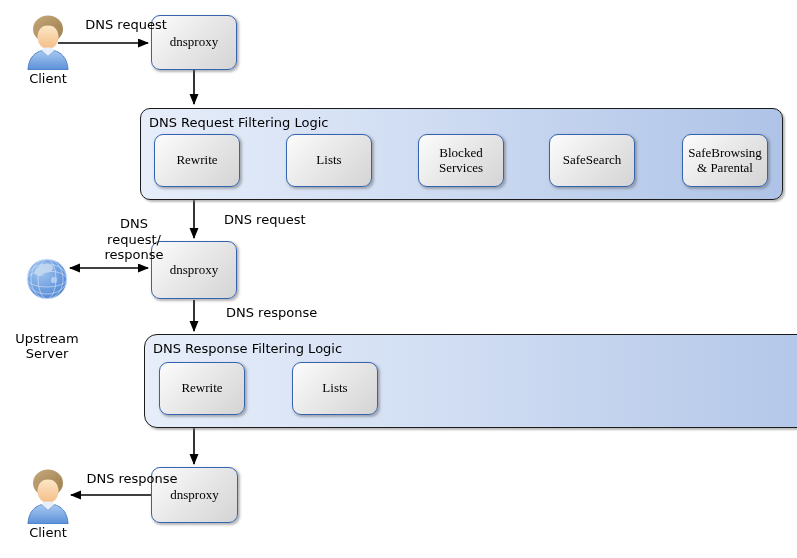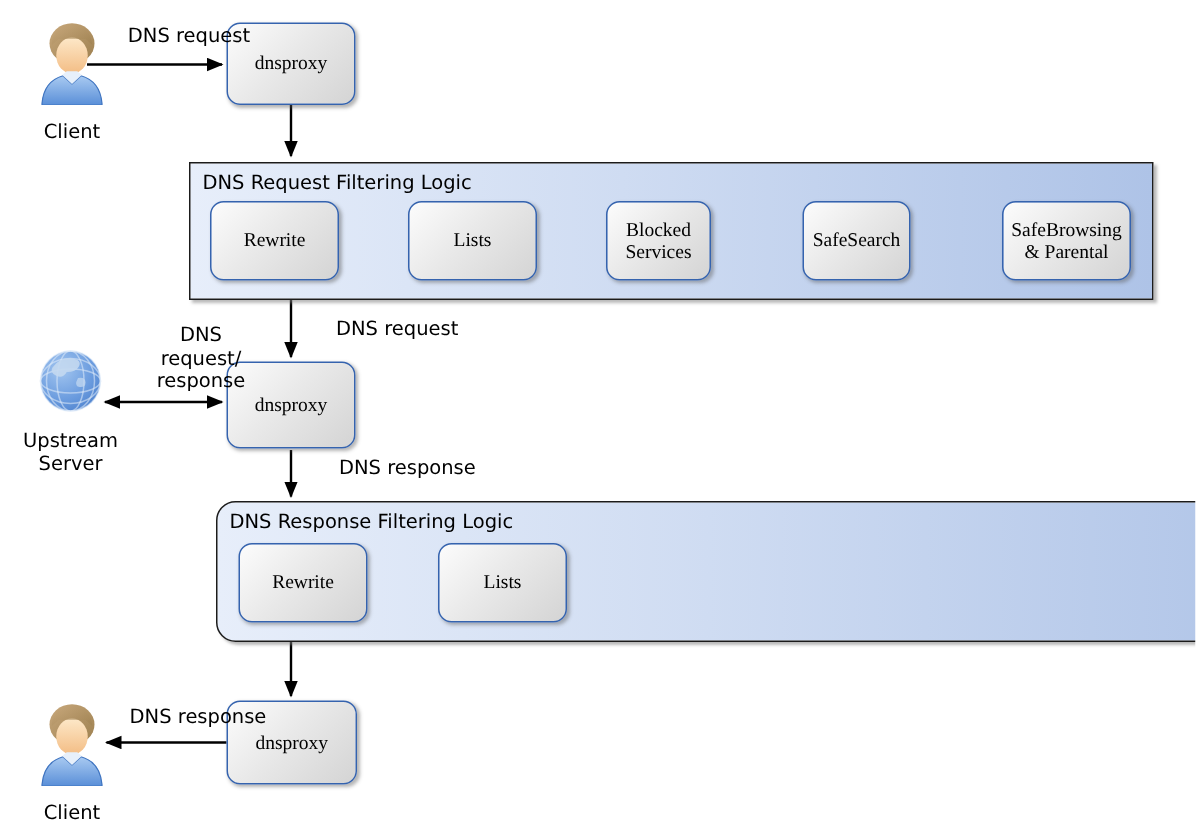--- a/index.html
+++ b/index.html
@@ -16,21 +16,21 @@
   }
   .group-title{position:absolute;left:8px;top:6px;white-space:nowrap;}
   .node{
     position:absolute;display:flex;align-items:center;justify-content:center;
     text-align:center;border:1.5px solid #3563ae;border-radius:9px;
     background:linear-gradient(135deg,#fcfcfc 0%,#e9e9e9 45%,#d4d4d4 100%);
     box-shadow:1.5px 1.5px 2.5px rgba(90,90,90,0.45);
     line-height:1.15;box-sizing:border-box;padding:2px;font-family:Liberation Serif, serif;
   }
   .actor{position:absolute;display:flex;flex-direction:column;align-items:center;}
-  .actor-label{text-align:center;white-space:pre-line;line-height:1.15;margin-top:12px;}
+  .actor-label{text-align:center;white-space:pre-line;line-height:1.15;margin-top:2px;}
   .edge-label{position:absolute;white-space:pre-line;line-height:1.2;margin-left:24px;}
   .edge-label.center{text-align:center;}
 </style>
 </head>
 <body>
 
 <div class="canvas">
 
   <svg width="0" height="0" style="position:absolute">
     <defs>
@@ -82,40 +82,40 @@
       <path d="M2,57 C3,45 9,40.5 16,38.5 L22,44 L28,38.5 C35,40.5 41,45 42,57 L42,58 L2,58 Z" fill="url(#shirtGrad)" stroke="#3f74c0" stroke-width="0.8"></path>
       <path d="M15.5,38 L22,44 L28.5,38 L25.5,35.5 L18.5,35.5 Z" fill="#e7f0fb"></path>
     </svg>
     <div class="actor-label">Client</div>
   </div>
 
   <div class="node" style="left:151px;top:15px;width:86px;height:55px;">
     <span>dnsproxy</span>
   </div>
 
-  <div class="group" style="left:126px;top:108px;width:643px;height:92px;">
+  <div class="group" style="left:140px;top:108px;width:643px;height:92px;border-radius:10px;">
     <div class="group-title">DNS Request Filtering Logic</div>
     <div class="node" style="left:13px;top:25px;width:86px;height:53px;">
       <span>Rewrite</span>
     </div>
     <div class="node" style="left:145px;top:25px;width:86px;height:53px;">
       <span>Lists</span>
     </div>
-    <div class="node" style="left:277px;top:25px;width:70px;height:53px;">
+    <div class="node" style="left:277px;top:25px;width:86px;height:53px;">
       <span>Blocked Services</span>
     </div>
-    <div class="node" style="left:408px;top:25px;width:72px;height:53px;">
+    <div class="node" style="left:408px;top:25px;width:86px;height:53px;">
       <span>SafeSearch</span>
     </div>
     <div class="node" style="left:541px;top:25px;width:86px;height:53px;align-items:center;">
       <span>SafeBrowsing &amp; Parental</span>
     </div>
   </div>
 
-  <div class="actor" style="left:14px;top:232px;width:66px;">
+  <div class="actor" style="left:14px;top:257px;width:66px;gap:29px;">
     <svg width="44" height="44" viewBox="0 0 44 44">
       <circle cx="22" cy="22" r="20" fill="url(#globeGrad)"></circle>
       <g stroke="#e2edfa" stroke-opacity="0.55" fill="none" stroke-width="1">
         <circle cx="22" cy="22" r="20"></circle>
         <ellipse cx="22" cy="22" rx="9" ry="20"></ellipse>
         <ellipse cx="22" cy="22" rx="16" ry="20"></ellipse>
         <ellipse cx="22" cy="22" rx="20" ry="8"></ellipse>
         <ellipse cx="22" cy="22" rx="20" ry="15"></ellipse>
       </g>
       <path d="M10,13 q5,-7 13,-6 q7,1 4.5,5.5 q-2,3.5 -8,3.5 q-2.5,4.5 -7,2.5 q-4.5,-2 -2.5,-5.5 z" fill="#c3d8f0" opacity="0.9"></path>

